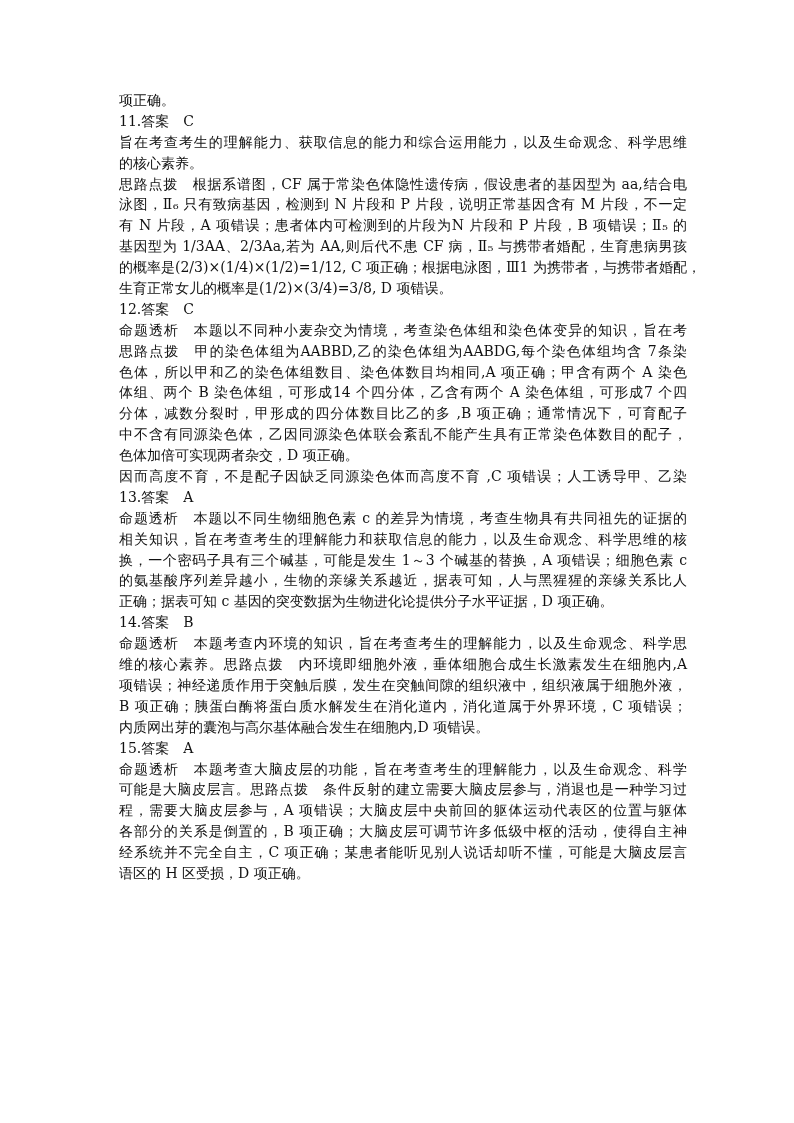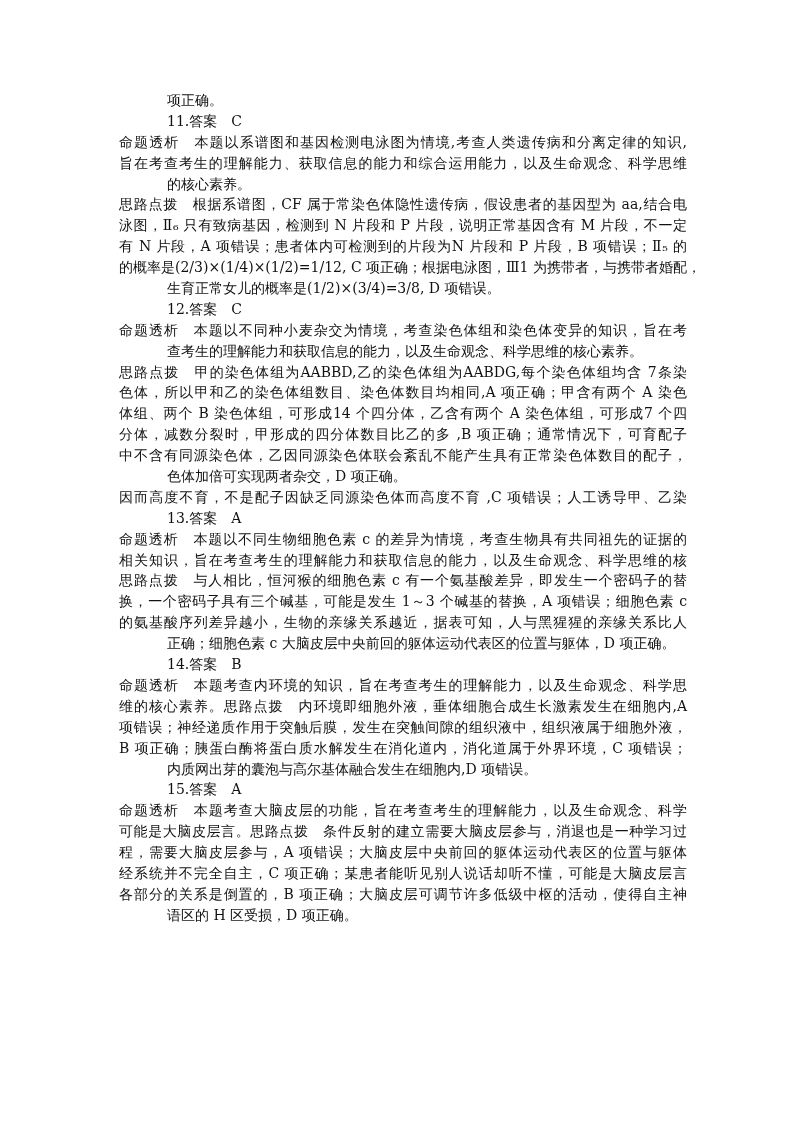--- a/index.html
+++ b/index.html
@@ -27,80 +27,77 @@
     display: block;
     white-space: nowrap;
     text-align: justify;
     text-align-last: justify;
     height: 20.9px;
     overflow: visible;
   }
   .line.short {
     text-align: right;
     text-align-last: left;
-    margin-left: 48px;
   }
 </style>
 </head>
 <body>
 
 <div class="page">
 
   <section>
     <span class="line short">项正确。</span>
   </section>
 
   <section>
     <span class="line short">11.答案　C</span>
-    <span class="line">命题透析　本题以系谱图和基因检测电泳图为情境,考查人类遗传病和分离定律的知识,</span>
     <span class="line">旨在考查考生的理解能力、获取信息的能力和综合运用能力，以及生命观念、科学思维</span>
     <span class="line short">的核心素养。</span>
     <span class="line">思路点拨　根据系谱图，CF 属于常染色体隐性遗传病，假设患者的基因型为 aa,结合电</span>
     <span class="line">泳图，Ⅱ₆ 只有致病基因，检测到 N 片段和 P 片段，说明正常基因含有 M 片段，不一定</span>
     <span class="line">有 N 片段，A 项错误；患者体内可检测到的片段为N 片段和 P 片段，B 项错误；Ⅱ₅ 的</span>
+    <span class="line">基因型为 1/3AA、2/3Aa,若为 AA,则后代不患 CF 病，Ⅱ₅ 与携带者婚配，生育患病男孩</span>
     <span class="line">的概率是(2/3)×(1/4)×(1/2)=1/12, C 项正确；根据电泳图，Ⅲ1 为携带者，与携带者婚配，</span>
     <span class="line short">生育正常女儿的概率是(1/2)×(3/4)=3/8, D 项错误。</span>
   </section>
 
   <section>
     <span class="line short">12.答案　C</span>
     <span class="line">命题透析　本题以不同种小麦杂交为情境，考查染色体组和染色体变异的知识，旨在考</span>
-    <span class="line short">查考生的理解能力和获取信息的能力，以及生命观念、科学思维的核心素养。</span>
     <span class="line">思路点拨　甲的染色体组为AABBD,乙的染色体组为AABDG,每个染色体组均含 7条染</span>
     <span class="line">色体，所以甲和乙的染色体组数目、染色体数目均相同,A 项正确；甲含有两个 A 染色</span>
     <span class="line">体组、两个 B 染色体组，可形成14 个四分体，乙含有两个 A 染色体组，可形成7 个四</span>
     <span class="line">分体，减数分裂时，甲形成的四分体数目比乙的多 ,B 项正确；通常情况下，可育配子</span>
     <span class="line">中不含有同源染色体，乙因同源染色体联会紊乱不能产生具有正常染色体数目的配子，</span>
     <span class="line short">色体加倍可实现两者杂交，D 项正确。</span>
     <span class="line">因而高度不育，不是配子因缺乏同源染色体而高度不育 ,C 项错误；人工诱导甲、乙染</span>
   </section>
 
   <section>
     <span class="line short">13.答案　A</span>
     <span class="line">命题透析　本题以不同生物细胞色素 c 的差异为情境，考查生物具有共同祖先的证据的</span>
     <span class="line">相关知识，旨在考查考生的理解能力和获取信息的能力，以及生命观念、科学思维的核</span>
-    <span class="line">思路点拨　与人相比，恒河猴的细胞色素 c 有一个氨基酸差异，即发生一个密码子的替</span>
     <span class="line">换，一个密码子具有三个碱基，可能是发生 1～3 个碱基的替换，A 项错误；细胞色素 c</span>
     <span class="line">的氨基酸序列差异越小，生物的亲缘关系越近，据表可知，人与黑猩猩的亲缘关系比人</span>
-    <span class="line short">正确；细胞色素 c 大脑皮层中央前回的躯体运动代表区的位置与躯体，D 项正确。</span>
+    <span class="line short">正确；据表可知 c 基因的突变数据为生物进化论提供分子水平证据，D 项正确。</span>
   </section>
 
   <section>
     <span class="line short">14.答案　B</span>
     <span class="line">命题透析　本题考查内环境的知识，旨在考查考生的理解能力，以及生命观念、科学思</span>
     <span class="line">维的核心素养。思路点拨　内环境即细胞外液，垂体细胞合成生长激素发生在细胞内,A</span>
     <span class="line">项错误；神经递质作用于突触后膜，发生在突触间隙的组织液中，组织液属于细胞外液，</span>
     <span class="line">B 项正确；胰蛋白酶将蛋白质水解发生在消化道内，消化道属于外界环境，C 项错误；</span>
     <span class="line short">内质网出芽的囊泡与高尔基体融合发生在细胞内,D 项错误。</span>
   </section>
 
   <section>
     <span class="line short">15.答案　A</span>
     <span class="line">命题透析　本题考查大脑皮层的功能，旨在考查考生的理解能力，以及生命观念、科学</span>
     <span class="line">可能是大脑皮层言。思路点拨　条件反射的建立需要大脑皮层参与，消退也是一种学习过</span>
     <span class="line">程，需要大脑皮层参与，A 项错误；大脑皮层中央前回的躯体运动代表区的位置与躯体</span>
+    <span class="line">各部分的关系是倒置的，B 项正确；大脑皮层可调节许多低级中枢的活动，使得自主神</span>
     <span class="line">经系统并不完全自主，C 项正确；某患者能听见别人说话却听不懂，可能是大脑皮层言</span>
-    <span class="line">各部分的关系是倒置的，B 项正确；大脑皮层可调节许多低级中枢的活动，使得自主神</span>
     <span class="line short">语区的 H 区受损，D 项正确。</span>
   </section>
 
 
 </div>
 
 </body></html>

